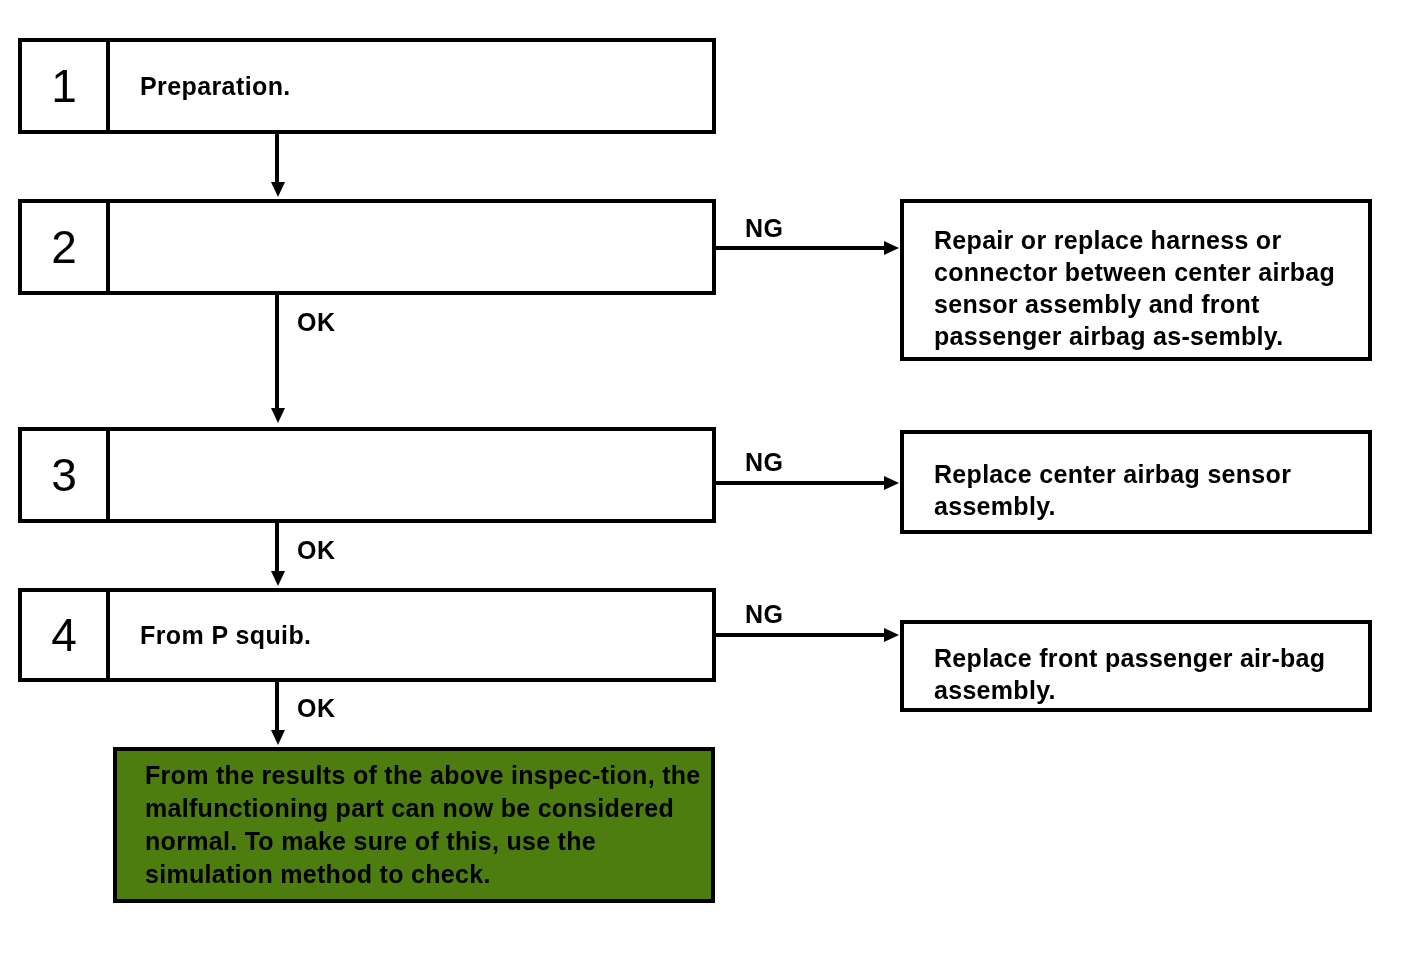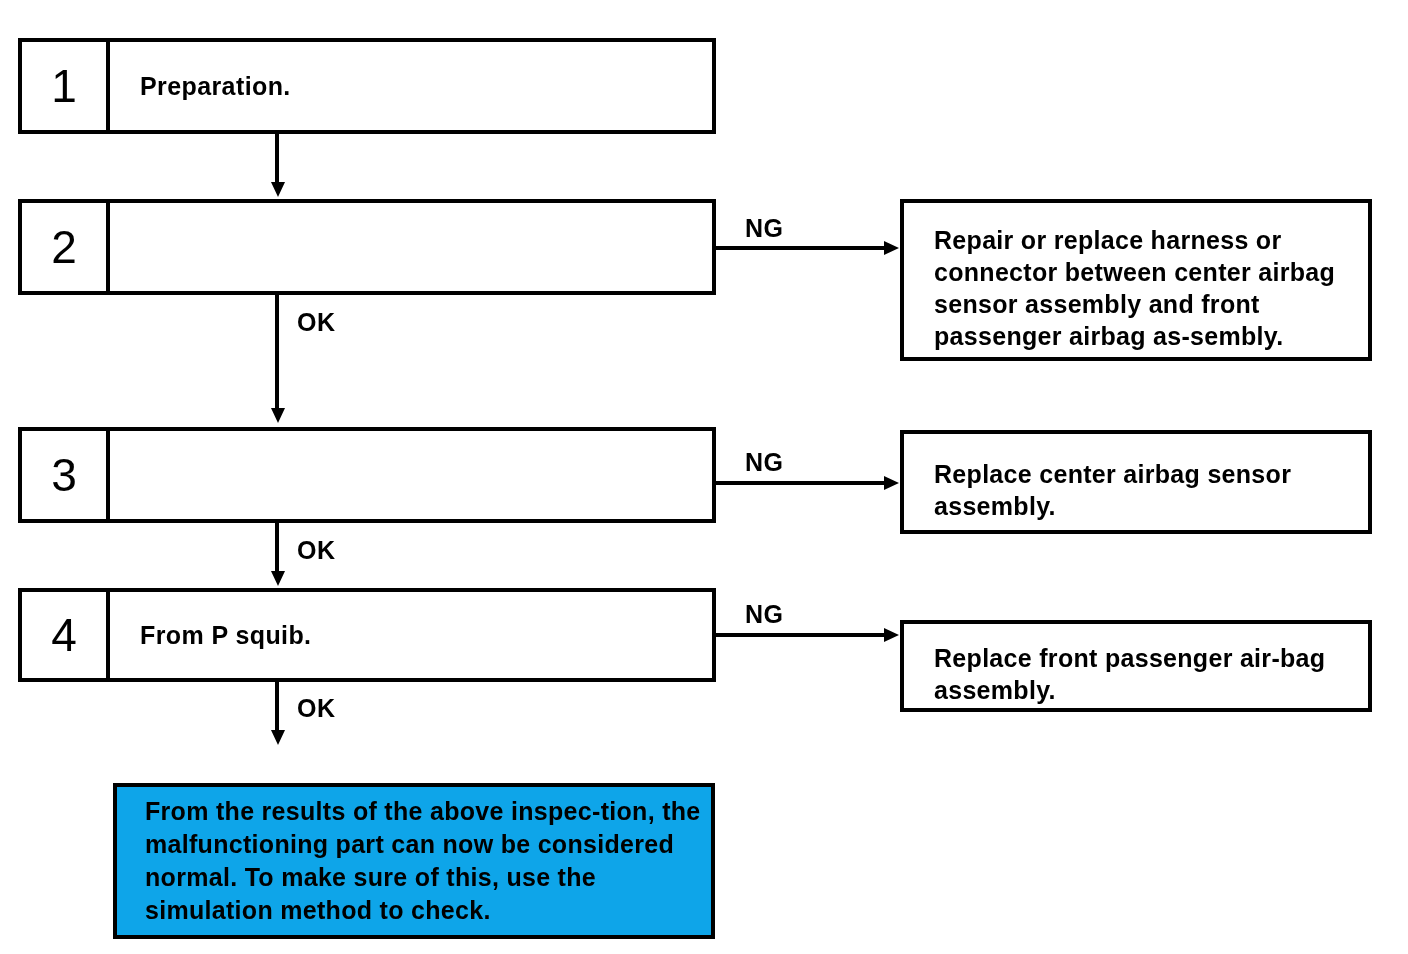--- a/index.html
+++ b/index.html
@@ -70,25 +70,24 @@
     font-weight: 700;
     line-height: 1.29;
     letter-spacing: 0.3px;
   }
 
   
   .conclusion-box {
     position: absolute;
     box-sizing: border-box;
     border: 4px solid #000;
-    background: #0ea5e9;
+    background: #4d7c0f;
     display: flex;
     align-items: center;
     padding: 0 10px 0 28px;
-    margin-top: 36px;
   }
   .conclusion-text {
     font-size: 25px;
     font-weight: 700;
     line-height: 1.32;
     letter-spacing: 0.3px;
   }
 
   
   .v-line {

